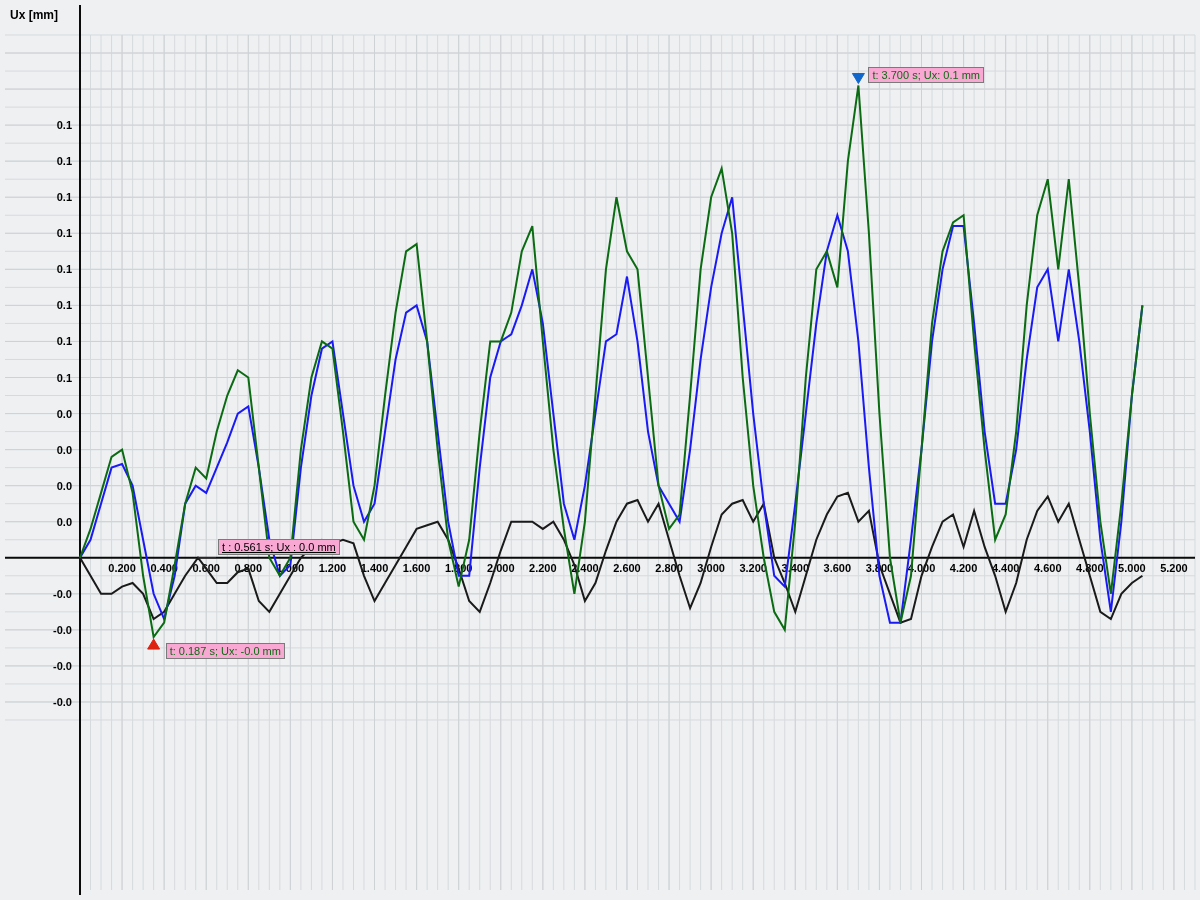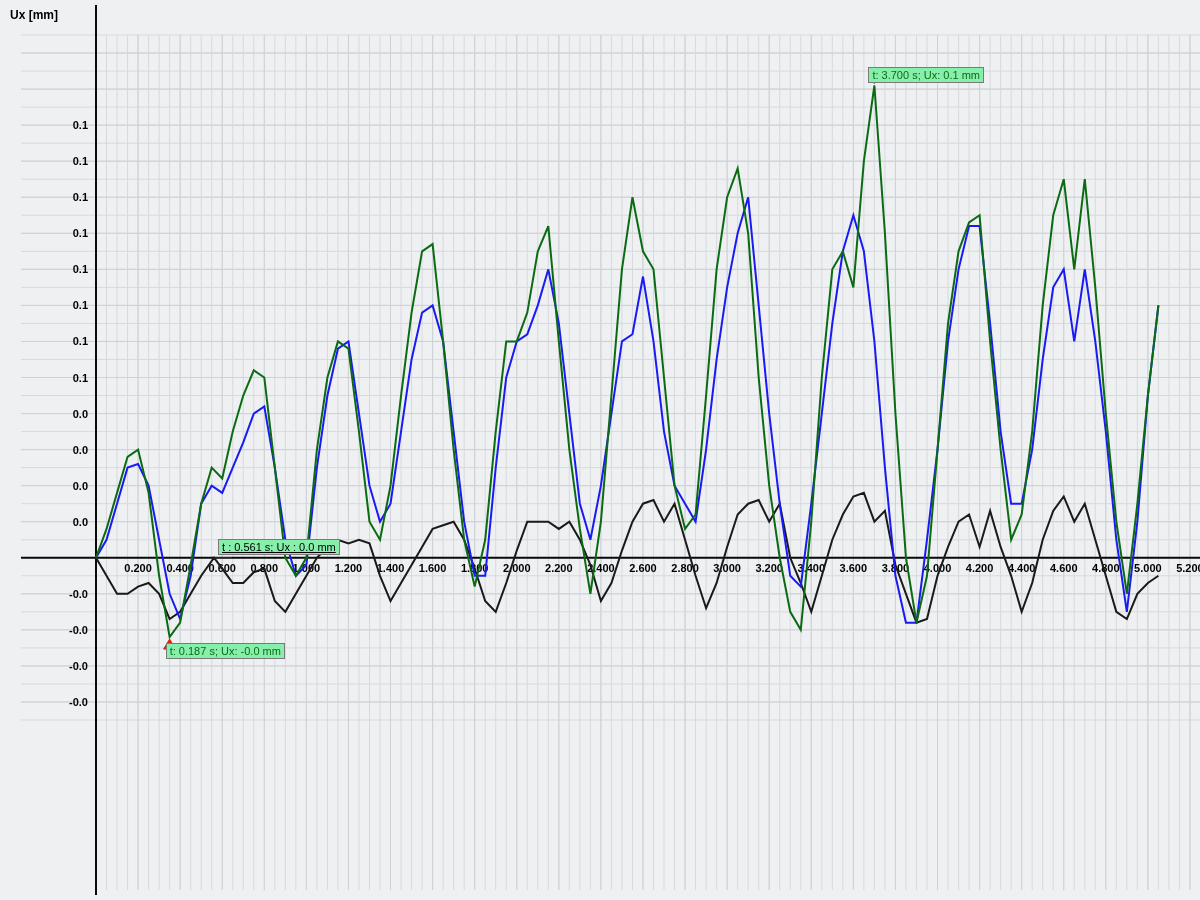--- a/index.html
+++ b/index.html
@@ -10,40 +10,39 @@
     background: #eef0f2;
     font-family: Arial, sans-serif;
     font-size: 11px;
     color: #000;
     overflow: hidden;
   }
   .chart-wrap {
     position: relative;
     width: 948px;
     height: 900px;
-    padding-left: 16px;
   }
   svg { display: block; }
   .axis-label {
     position: absolute;
     font-weight: bold;
     font-size: 12px;
   }
   .tick-label {
     font-size: 11px;
     font-weight: bold;
     fill: #000;
   }
   .tick-label-x {
     font-size: 11px;
     font-weight: bold;
   }
   .annotation {
     position: absolute;
-    background: #86efac;
+    background: #f9a8d4;
     border: 1px solid #7a7a7a;
     padding: 1px 3px;
     font-size: 11px;
     white-space: nowrap;
   }
   .annotation.green { color: #0b6b12; }
   .annotation.black { color: #000; }
 </style>
 </head>
 <body>

